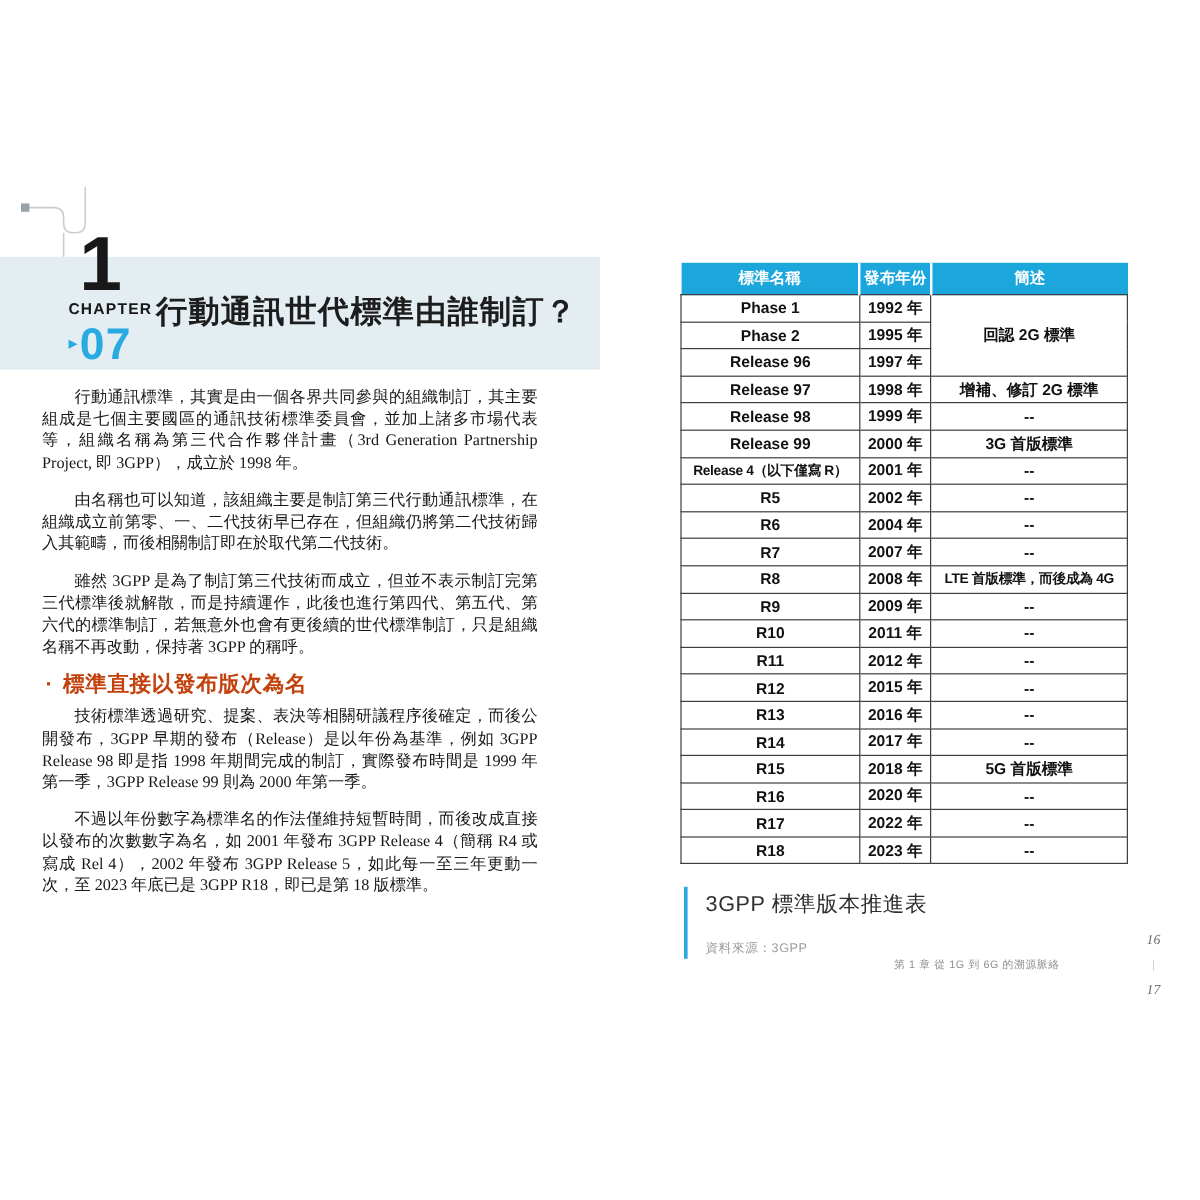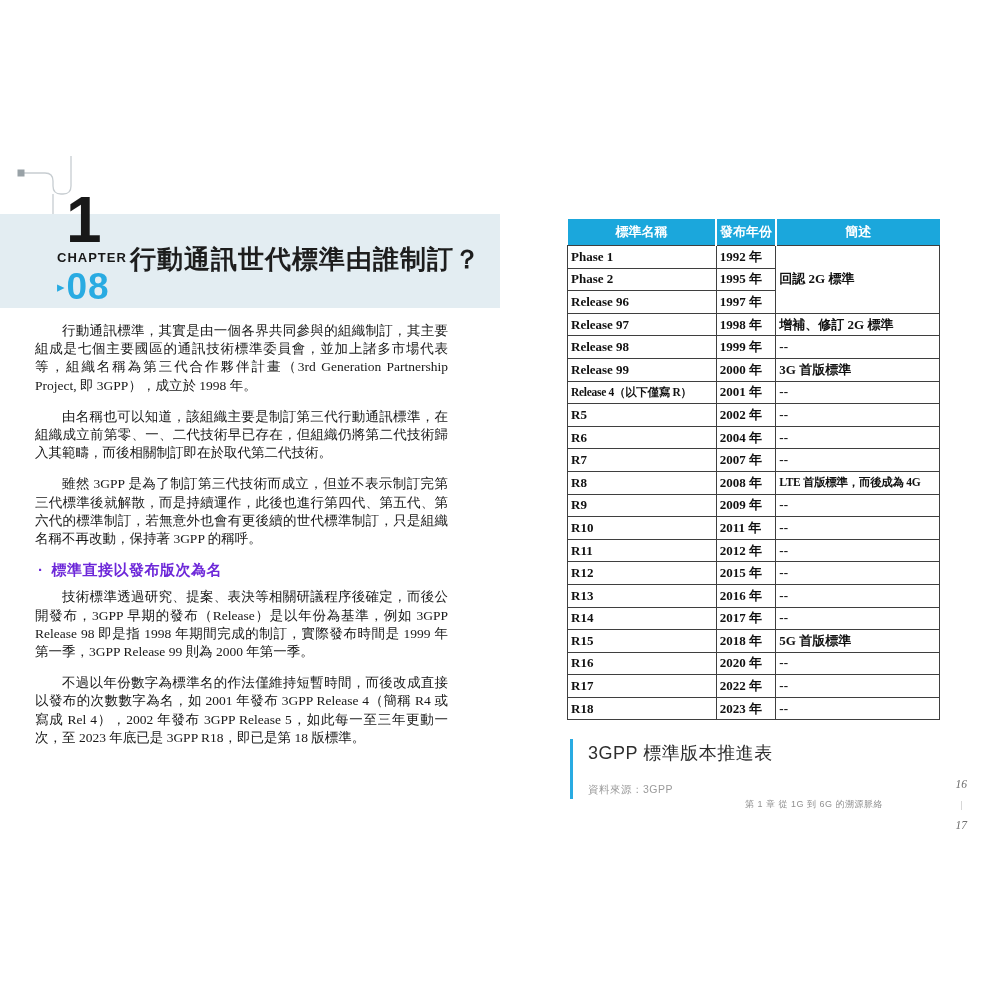--- a/index.html
+++ b/index.html
@@ -23,29 +23,29 @@
 
   
   .article {
     position:absolute; left:35px; top:322px; width:413px;
     font-family:"Liberation Serif","DejaVu Serif",serif;
     font-size:13.5px; line-height:18.2px; text-align:justify; color:#171717;
   }
   .article p { margin:0 0 13px 0; text-indent:2em; }
   .subheading {
     font-family:"Liberation Sans","DejaVu Sans",sans-serif;
-    color:#6d28d9; font-size:15px; font-weight:bold;
+    color:#c2410c; font-size:18px; font-weight:bold;
     margin:5px 0 9px 0; letter-spacing:0.5px;
   }
   .subheading .bullet { margin:0 8px 0 3px; }
 
   
   .release-table {
     position:absolute; left:567px; top:219px; width:373px;
-    border-collapse:collapse; table-layout:fixed; font-family:Liberation Serif, serif;
+    border-collapse:collapse; table-layout:fixed; text-align:center;
   }
   .release-table th {
     background:var(--th-bg,#1ba7dc); color:#fff; font-size:13px; font-weight:bold;
     height:26px; padding:0; border-left:2px solid #fff;
   }
   .release-table th:first-child { border-left:none; }
   .release-table td {
     border:1px solid #3f3f3f; height:21.6px; padding:0 3px;
     font-size:13px; font-weight:bold; color:#111; white-space:nowrap; overflow:hidden;
   }
@@ -90,21 +90,21 @@
       <circle cx="14" cy="103" r="2.4"></circle>
       <circle cx="67" cy="74" r="2.4"></circle>
     </g>
   </svg>
 
   <div class="band"></div>
   <div class="chapter-number">1</div>
   <div class="chapter-label">CHAPTER</div>
   <div class="section-line">
     <span class="tri">▸</span>
-    <span class="num">08</span>
+    <span class="num">07</span>
   </div>
   <div class="chapter-title">行動通訊世代標準由誰制訂？</div>
 
   <div class="article">
     <p>行動通訊標準，其實是由一個各界共同參與的組織制訂，其主要組成是七個主要國區的通訊技術標準委員會，並加上諸多市場代表等，組織名稱為第三代合作夥伴計畫（3rd Generation Partnership Project, 即 3GPP），成立於 1998 年。</p>
     <p>由名稱也可以知道，該組織主要是制訂第三代行動通訊標準，在組織成立前第零、一、二代技術早已存在，但組織仍將第二代技術歸入其範疇，而後相關制訂即在於取代第二代技術。</p>
     <p>雖然 3GPP 是為了制訂第三代技術而成立，但並不表示制訂完第三代標準後就解散，而是持續運作，此後也進行第四代、第五代、第六代的標準制訂，若無意外也會有更後續的世代標準制訂，只是組織名稱不再改動，保持著 3GPP 的稱呼。</p>
     <div class="subheading">
       <span class="bullet">·</span><span>標準直接以發布版次為名</span>
     </div>

